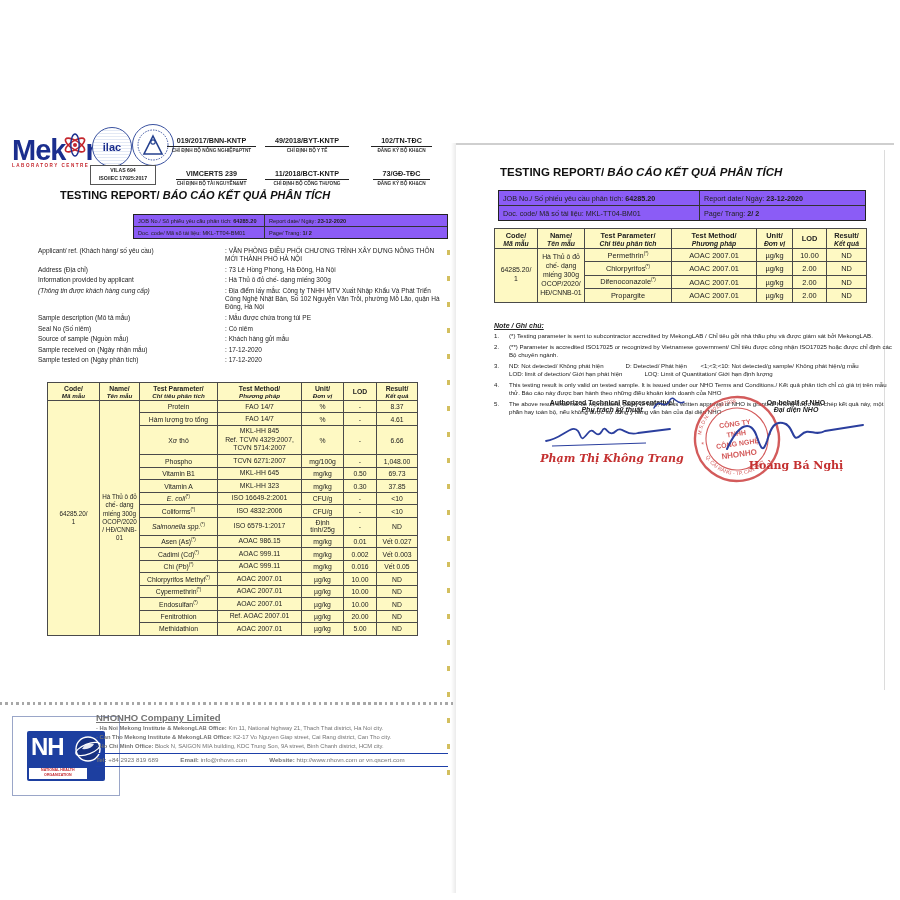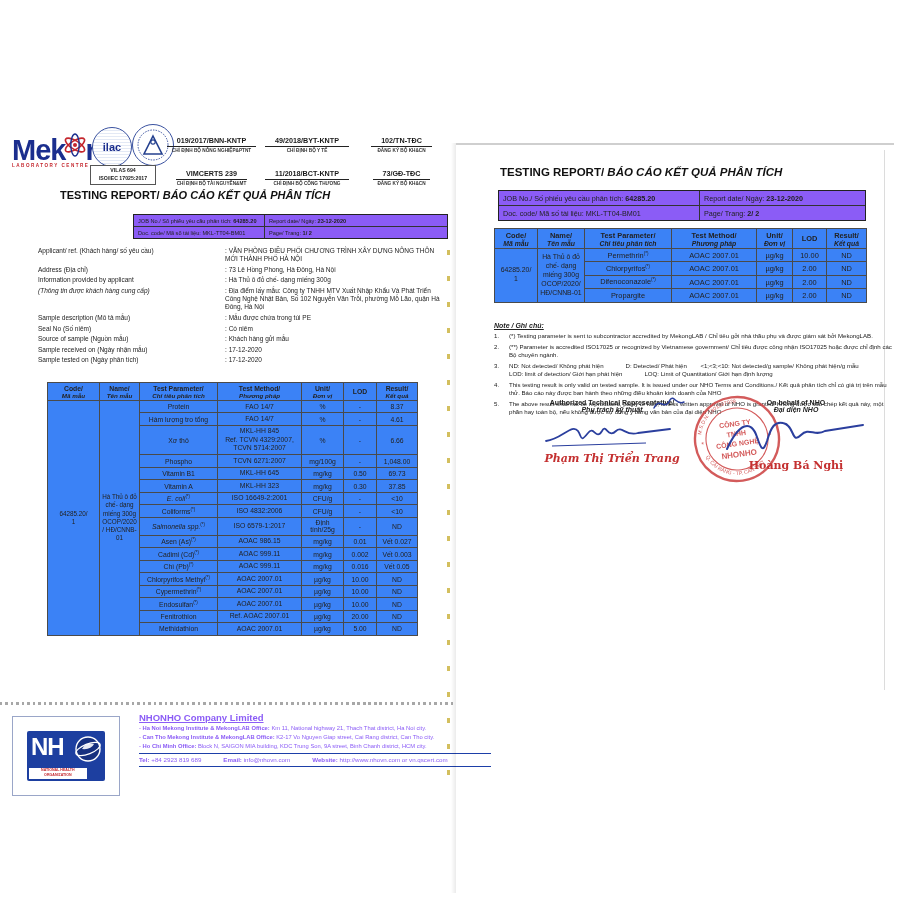--- a/index.html
+++ b/index.html
@@ -48,21 +48,21 @@
 
   
   .info{left:38px;top:247px;width:410px;}
   .info-row{display:flex;margin-bottom:2.5px;font-size:6.5px;line-height:1.25;}
   .info-label{width:187px;flex:none;color:#222;}
   .info-label.it{font-style:italic;}
   .info-value{flex:1;color:#222;}
   .info-value::before{content:": ";}
 
   
-  table.results{border-collapse:collapse;table-layout:fixed;background:#3b82f6;}
+  table.results{border-collapse:collapse;table-layout:fixed;background:#fef9c3;}
   .results th,.results td{border:1px solid #4a4a4a;text-align:center;vertical-align:middle;
       padding:1.5px 2px;overflow:hidden;word-wrap:break-word;}
   .results{border:1.5px solid #222;}
   .tbl1{left:47px;top:382px;width:370px;font-size:6.8px;}
   .tbl2{left:494px;top:228px;width:372px;font-size:7.4px;}
   .th-en{font-weight:bold;}
   .th-vi{font-weight:bold;font-style:italic;font-size:92%;}
   .code-cell,.name-cell{font-size:93%;line-height:1.3;}
   .code-cell{white-space:pre-line;}
   .method-cell{white-space:pre-line;line-height:1.25;}
@@ -71,21 +71,21 @@
 
   
   .cutline{left:0;top:702px;width:456px;height:3px;
            background:repeating-linear-gradient(90deg,#8a8a8a 0 2.5px,transparent 2.5px 5.5px);opacity:.75;}
   .nho-logo{left:12px;top:716px;width:78px;height:50px;background:#fff;border:1px solid #9aa6c8;padding:14px;}
   .nho-inner{position:relative;width:100%;height:100%;background:#1d3fa0;border-radius:2px;}
   .nho-nh{position:absolute;left:4px;top:2px;font-size:24px;font-weight:bold;color:#fff;letter-spacing:-1px;}
   .nho-globe{position:absolute;right:2px;top:3px;}
   .nho-strip{position:absolute;left:2px;bottom:2px;width:74%;background:#fff;font-size:3.6px;font-weight:bold;
              color:#c4262d;text-align:center;line-height:1.6;}
-  .nho-text{left:96px;top:712px;width:352px;color:#8b5cf6;margin-left:43px;}
+  .nho-text{left:96px;top:712px;width:352px;color:#737373;}
   .nho-company{font-size:9.5px;font-weight:bold;text-decoration:underline;margin-bottom:1px;}
   .office{font-size:5.8px;line-height:1.55;}
   .office::before{content:"- ";}
   .office b{font-weight:bold;}
   .contact{display:flex;gap:22px;border-top:1.3px solid #1d3fa8;border-bottom:1px solid #1d3fa8;
            margin-top:2px;padding:2.5px 0;font-size:6.2px;}
   .contact b{font-weight:bold;}
 
   
   .p2-top{left:456px;top:143px;width:438px;height:1.5px;background:#cfcfcf;}
@@ -540,21 +540,21 @@
       </div>
   </div>
 
   <div class="abs sig-block sig-left">
     <div class="sig-title">Authorized Technical Representative/</div>
     <div class="sig-sub">Phụ trách kỹ thuật</div>
     <svg class="sigsvg" width="140" height="36" viewBox="0 0 140 36">
       <path d="M4 26 C20 24 30 8 36 16 C40 22 38 28 46 18 C52 10 54 26 60 16 C64 8 66 24 74 16 C80 10 84 22 96 18 L128 14" fill="none" stroke="#2b3f9e" stroke-width="1.8" stroke-linecap="round"></path>
       <path d="M10 31 L104 28" fill="none" stroke="#2b3f9e" stroke-width="1.2"></path>
     </svg>
-    <div class="sig-name-script">Phạm Thị Triển Trang</div>
+    <div class="sig-name-script">Phạm Thị Không Trang</div>
   </div>
 
   <svg class="abs initial-sig" width="34" height="20" viewBox="0 0 34 20">
     <path d="M2 14 C8 2 12 18 18 6 C22 0 24 12 32 8" fill="none" stroke="#2b3f9e" stroke-width="1.5" stroke-linecap="round"></path>
   </svg>
 
   <svg class="abs stamp" width="90" height="90" viewBox="0 0 90 90">
     <circle cx="45" cy="45" r="42" fill="none" stroke="#cf4a4a" stroke-width="2.4"></circle>
     <circle cx="45" cy="45" r="31" fill="none" stroke="#cf4a4a" stroke-width="1.1"></circle>
     <defs>

